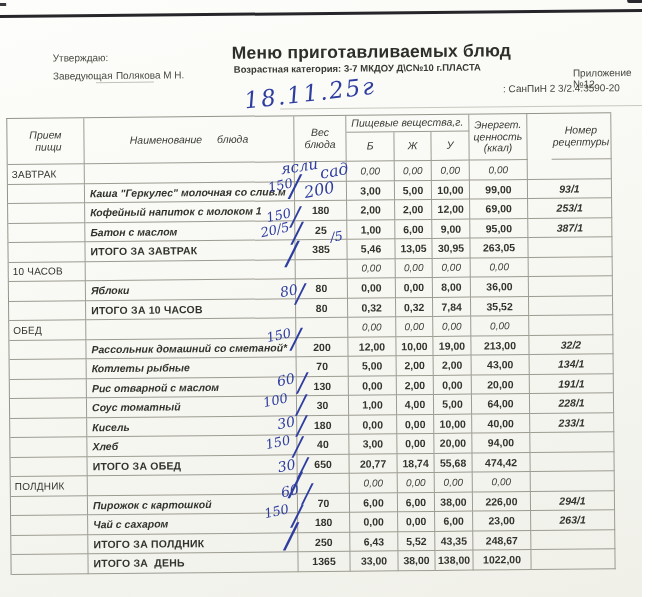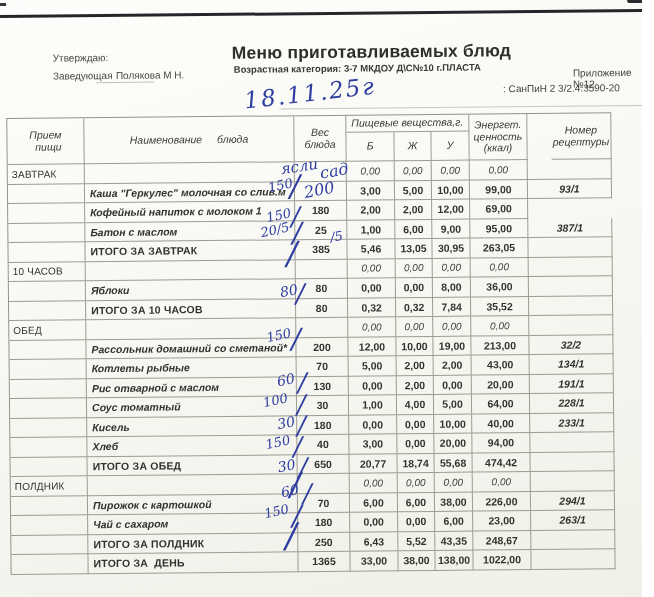--- a/index.html
+++ b/index.html
@@ -117,20 +117,21 @@
             <div class="td recipe">93/1</div>
           </div>
           <div class="trow dish">
             <div class="td meal"></div>
             <div class="td name">Кофейный напиток с молоком 1</div>
             <div class="td num">180</div>
             <div class="td num">2,00</div>
             <div class="td num">2,00</div>
             <div class="td num">12,00</div>
             <div class="td num">69,00</div>
+            <div class="td recipe">253/1</div>
           </div>
           <div class="trow dish">
             <div class="td meal"></div>
             <div class="td name">Батон с маслом</div>
             <div class="td num">25</div>
             <div class="td num">1,00</div>
             <div class="td num">6,00</div>
             <div class="td num">9,00</div>
             <div class="td num">95,00</div>
             <div class="td recipe">387/1</div>

